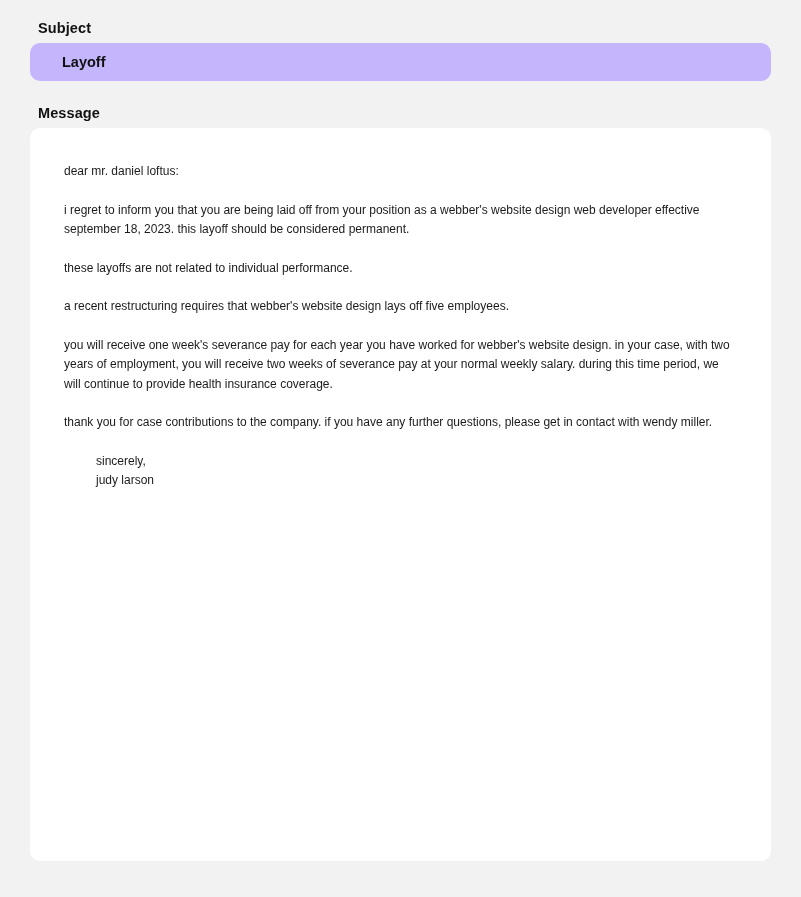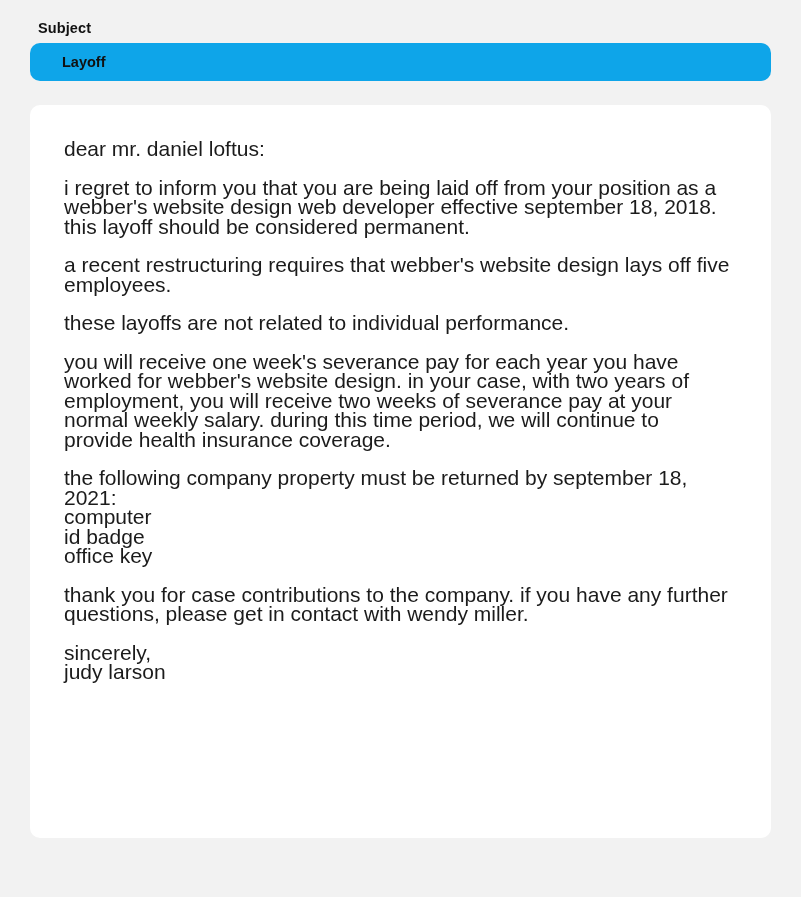--- a/index.html
+++ b/index.html
@@ -22,21 +22,21 @@
     background: #f2f2f2;
   }
   .field-label {
     font-size: 14.5px;
     font-weight: bold;
     color: #111111;
     letter-spacing: 0.1px;
     margin: 0 0 7px 8px;
   }
   .subject-card {
-    background: #0ea5e9;
+    background: #c4b5fd;
     border-radius: 10px;
     height: 38px;
     display: flex;
     align-items: center;
     padding: 0 32px;
     box-sizing: border-box;
   }
   .subject-value {
     font-size: 14.5px;
     font-weight: bold;
@@ -46,56 +46,54 @@
     height: 24px;
   }
   .message-card {
     background: #ffffff;
     border-radius: 10px;
     padding: 34px 40px 34px 34px;
     box-sizing: border-box;
     min-height: 733px;
   }
   .msg-body {
-    font-size: 21px;
+    font-size: 12px;
     line-height: 19.5px;
     color: #1b1b1b;
   }
   .msg-para {
     margin: 0 0 19px 0;
     white-space: pre-line;
   }
   .msg-para:last-child {
     margin-bottom: 0;
+    margin-left: 32px;
   }
 </style>
 </head>
 <body>
 
 <div class="page">
 
   <div class="field-label">Subject</div>
 
   <div class="subject-card">
     <span class="subject-value">Layoff</span>
   </div>
 
   <div class="spacer"></div>
 
+  <div class="field-label">Message</div>
 
   <div class="message-card">
     <div class="msg-body">
       <p class="msg-para">dear mr. daniel loftus:</p>
-      <p class="msg-para">i regret to inform you that you are being laid off from your position as a webber's website design web developer effective september 18, 2018. this layoff should be considered permanent.</p>
+      <p class="msg-para">i regret to inform you that you are being laid off from your position as a webber's website design web developer effective september 18, 2023. this layoff should be considered permanent.</p>
+      <p class="msg-para">these layoffs are not related to individual performance.</p>
       <p class="msg-para">a recent restructuring requires that webber's website design lays off five employees.</p>
-      <p class="msg-para">these layoffs are not related to individual performance.</p>
       <p class="msg-para">you will receive one week's severance pay for each year you have worked for webber's website design. in your case, with two years of employment, you will receive two weeks of severance pay at your normal weekly salary. during this time period, we will continue to provide health insurance coverage.</p>
-      <p class="msg-para">the following company property must be returned by september 18, 2021:
-computer
-id badge
-office key</p>
       <p class="msg-para">thank you for case contributions to the company. if you have any further questions, please get in contact with wendy miller.</p>
       <p class="msg-para">sincerely,
 judy larson</p>
     </div>
   </div>
 
 </div>
 
 </body></html>

